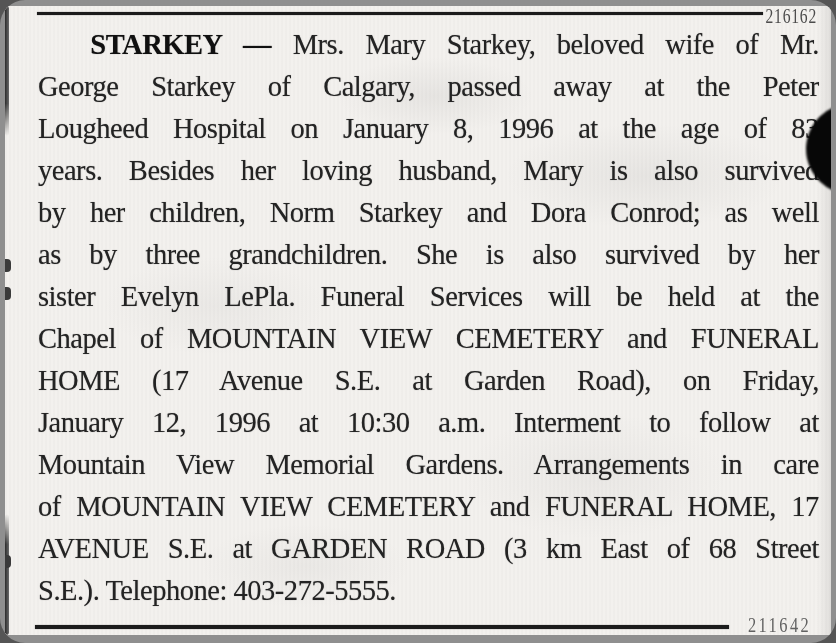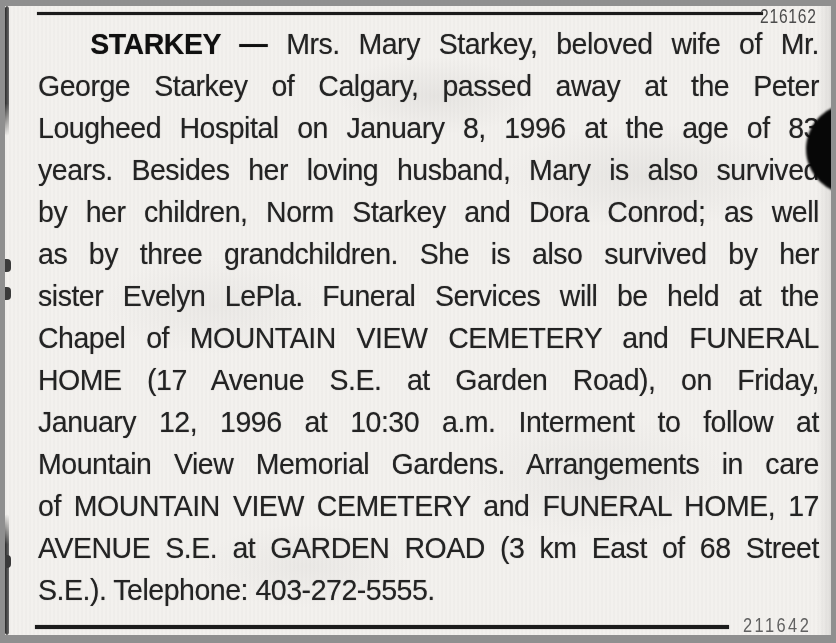--- a/index.html
+++ b/index.html
@@ -1,21 +1,22 @@
 <!DOCTYPE html>
 <html><head>
 <meta charset="utf-8">
 <style>
   html,body{margin:0;padding:0;background:#555;}
   .page{
     position:relative;
     width:836px;height:643px;
     background:#8f8f8f; 
     overflow:hidden;
-    font-family:Liberation Sans, sans-serif;
+    font-family:Liberation Serif, serif;
+    border-radius:25px;
   }
   .paper{
     position:absolute;left:5px;top:6px;right:5px;bottom:8px;
     background-color:#f3f1ee;
     background-image:
       radial-gradient(ellipse 140px 55px at 430px 90px,  rgba(120,120,120,0.10), transparent 70%),
       radial-gradient(ellipse 200px 75px at 640px 170px, rgba(125,125,125,0.10), transparent 70%),
       radial-gradient(ellipse 160px 70px at 210px 300px, rgba(135,135,135,0.08), transparent 70%),
       radial-gradient(ellipse 190px 90px at 590px 470px, rgba(130,130,130,0.08), transparent 70%),
       radial-gradient(ellipse 150px 60px at 300px 560px, rgba(120,120,120,0.07), transparent 70%),

